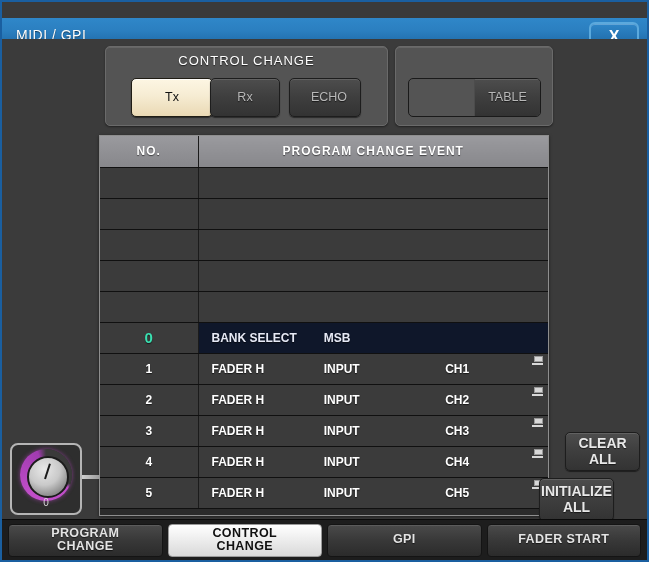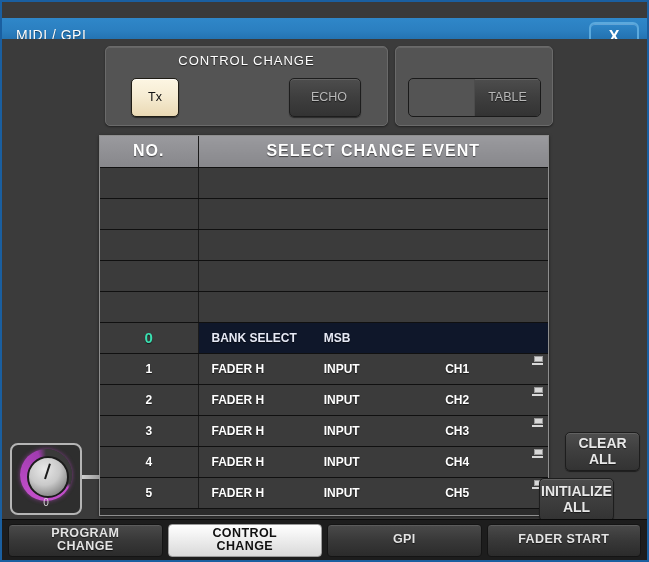--- a/index.html
+++ b/index.html
@@ -78,21 +78,21 @@
     box-shadow: inset 0 1px 0 rgba(255,255,255,.12), 0 1px 1px rgba(0,0,0,.5);
     text-shadow: 0 1px 1px rgba(0,0,0,.6);
   }
   .btn-on {
     background: linear-gradient(to bottom, #fdf6e3 0%, #f6ecd3 45%, #ead9b4 100%);
     border: 1px solid #201d15;
     color: #111111;
     box-shadow: inset 0 1px 0 rgba(255,255,255,.8), 0 1px 1px rgba(0,0,0,.5);
   }
 
-  #btn-tx   { position: absolute; left: 25px; top: 31px; width: 48px; height: 39px; }
+  #btn-tx   { position: absolute; left: 25px; top: 31px; width: 82px; height: 39px; }
   #btn-rx   { position: absolute; left: 104px; top: 31px; width: 70px; height: 39px; }
   #btn-echo { position: absolute; left: 183px; top: 31px; width: 72px; height: 39px; padding-left: 8px; }
 
   #seg {
     position: absolute; left: 12px; top: 31px;
     width: 133px; height: 39px;
     display: flex;
     border: 1px solid #1a1a1a;
     border-radius: 5px; overflow: hidden;
   }
@@ -104,21 +104,21 @@
     position: absolute; left: 97px; top: 96px;
     width: 450px; height: 381px;
     background: #2b2b2b;
     border: 1px solid #8e8e8e;
     box-shadow: 0 1px 3px rgba(0,0,0,.5);
   }
   table { width: 100%; border-collapse: collapse; table-layout: fixed; }
   th {
     height: 31px;
     background: linear-gradient(to bottom, #9a9a9e 0%, #87878b 100%);
-    color: #ffffff; font-size: 16px; font-weight: bold;
+    color: #ffffff; font-size: 12px; font-weight: bold;
     letter-spacing: 1px;
     border-right: 1px solid #1b1b1b;
     border-bottom: 1px solid #101010;
     text-shadow: 0 1px 1px rgba(0,0,0,.55);
   }
   th:last-child { border-right: none; }
   td {
     height: 31px;
     background: #3b3b3b;
     border-right: 1px solid #1b1b1b;
@@ -225,36 +225,37 @@
   <div id="titlebar">
     <div id="title-text">MIDI / GPI</div>
     <div id="close-btn">X</div>
   </div>
 
   <div id="body">
 
     <div class="panel" id="cc-panel">
       <div class="panel-title">CONTROL CHANGE</div>
       <div class="btn btn-on" id="btn-tx">Tx</div>
+      <div class="btn btn-dark" id="btn-rx">Rx</div>
       <div class="btn btn-dark" id="btn-echo">ECHO</div>
     </div>
 
     <div class="panel" id="nrpn-panel">
       <div id="seg">
         <div class="btn btn-on">NRPN</div>
         <div class="btn btn-dark">TABLE</div>
       </div>
     </div>
 
     <div id="table-wrap">
       <table>
         <thead>
           <tr>
             <th style="width:98px">NO.</th>
-            <th>SELECT CHANGE EVENT</th>
+            <th>PROGRAM CHANGE EVENT</th>
           </tr>
         </thead>
         <tbody id="tbody">
             <tr>
               <td class="no"></td>
               <td class="evt">
                 <div class="evt-inner">
                   <span class="f1"></span>
                   <span class="f2"></span>
                   <span class="f3"></span>

